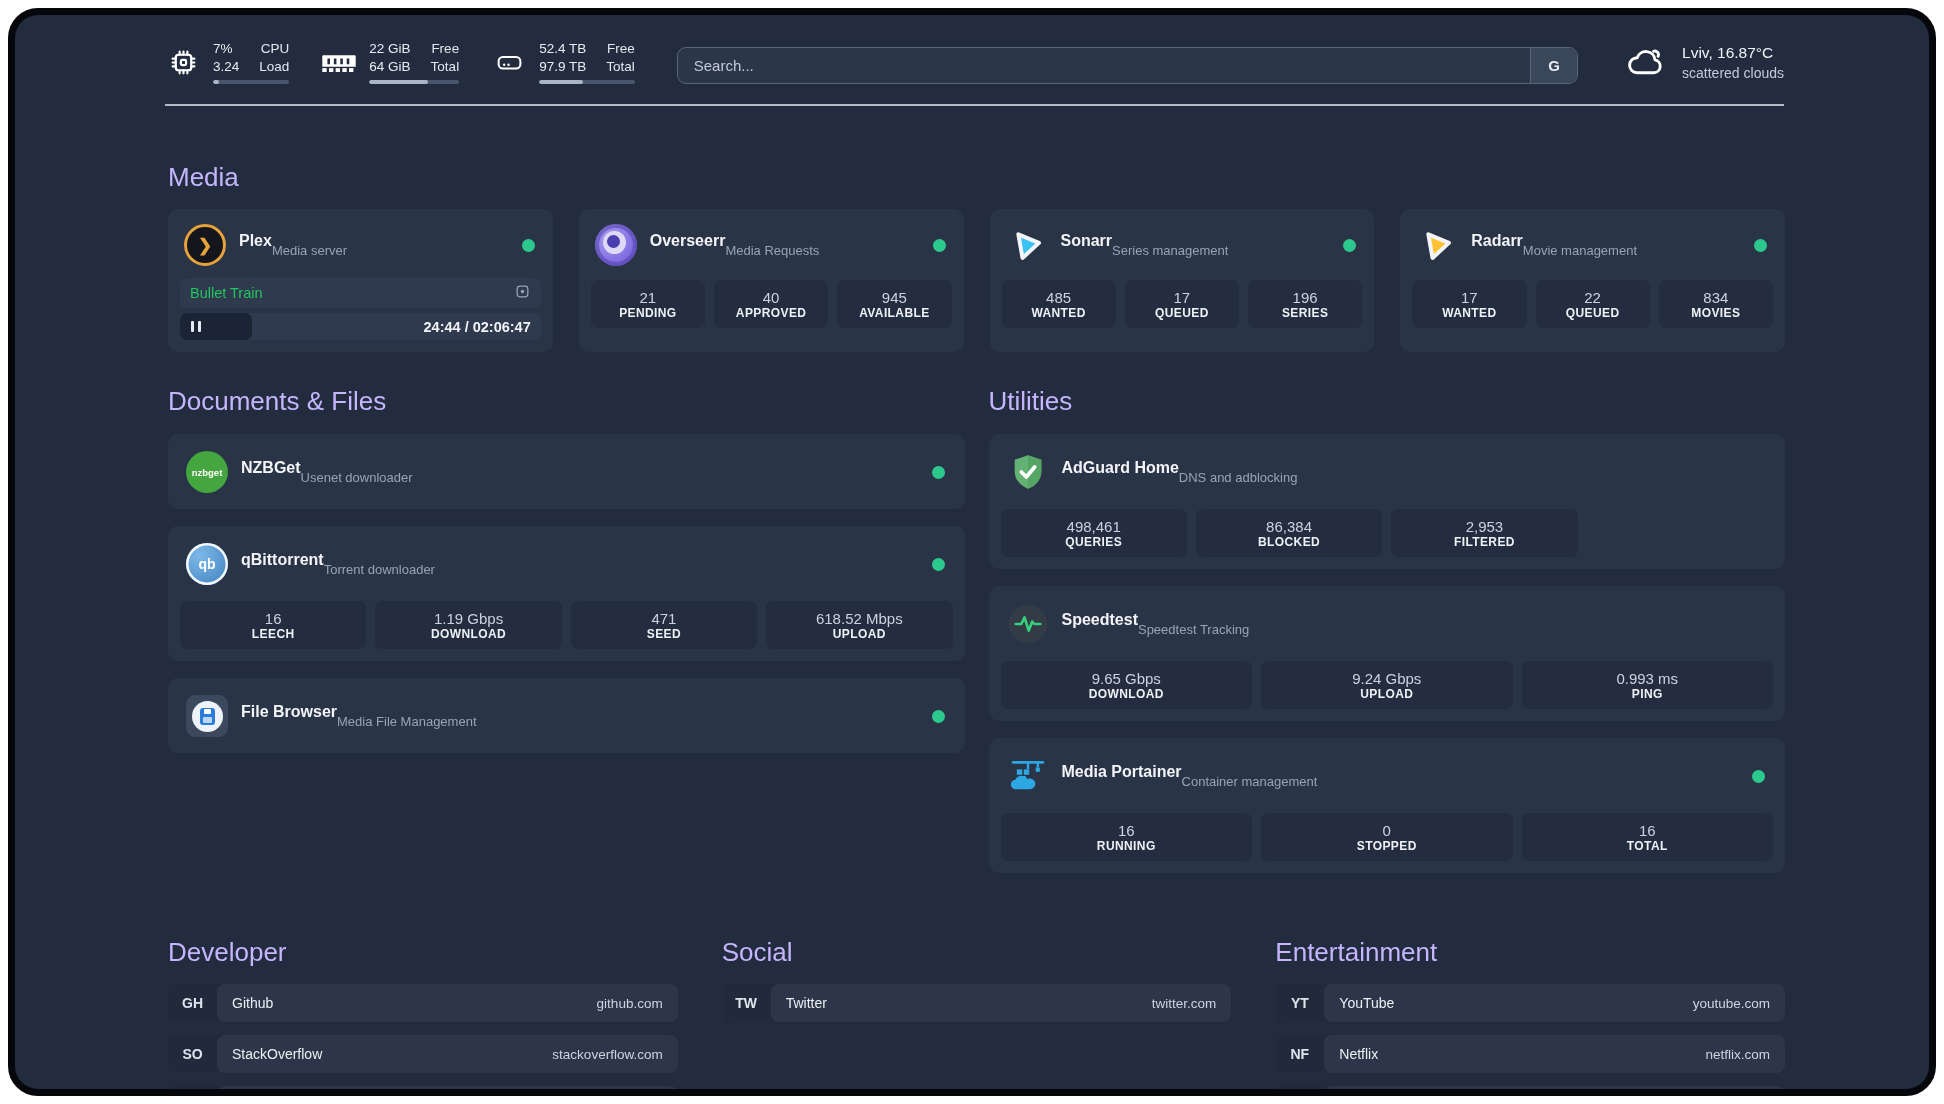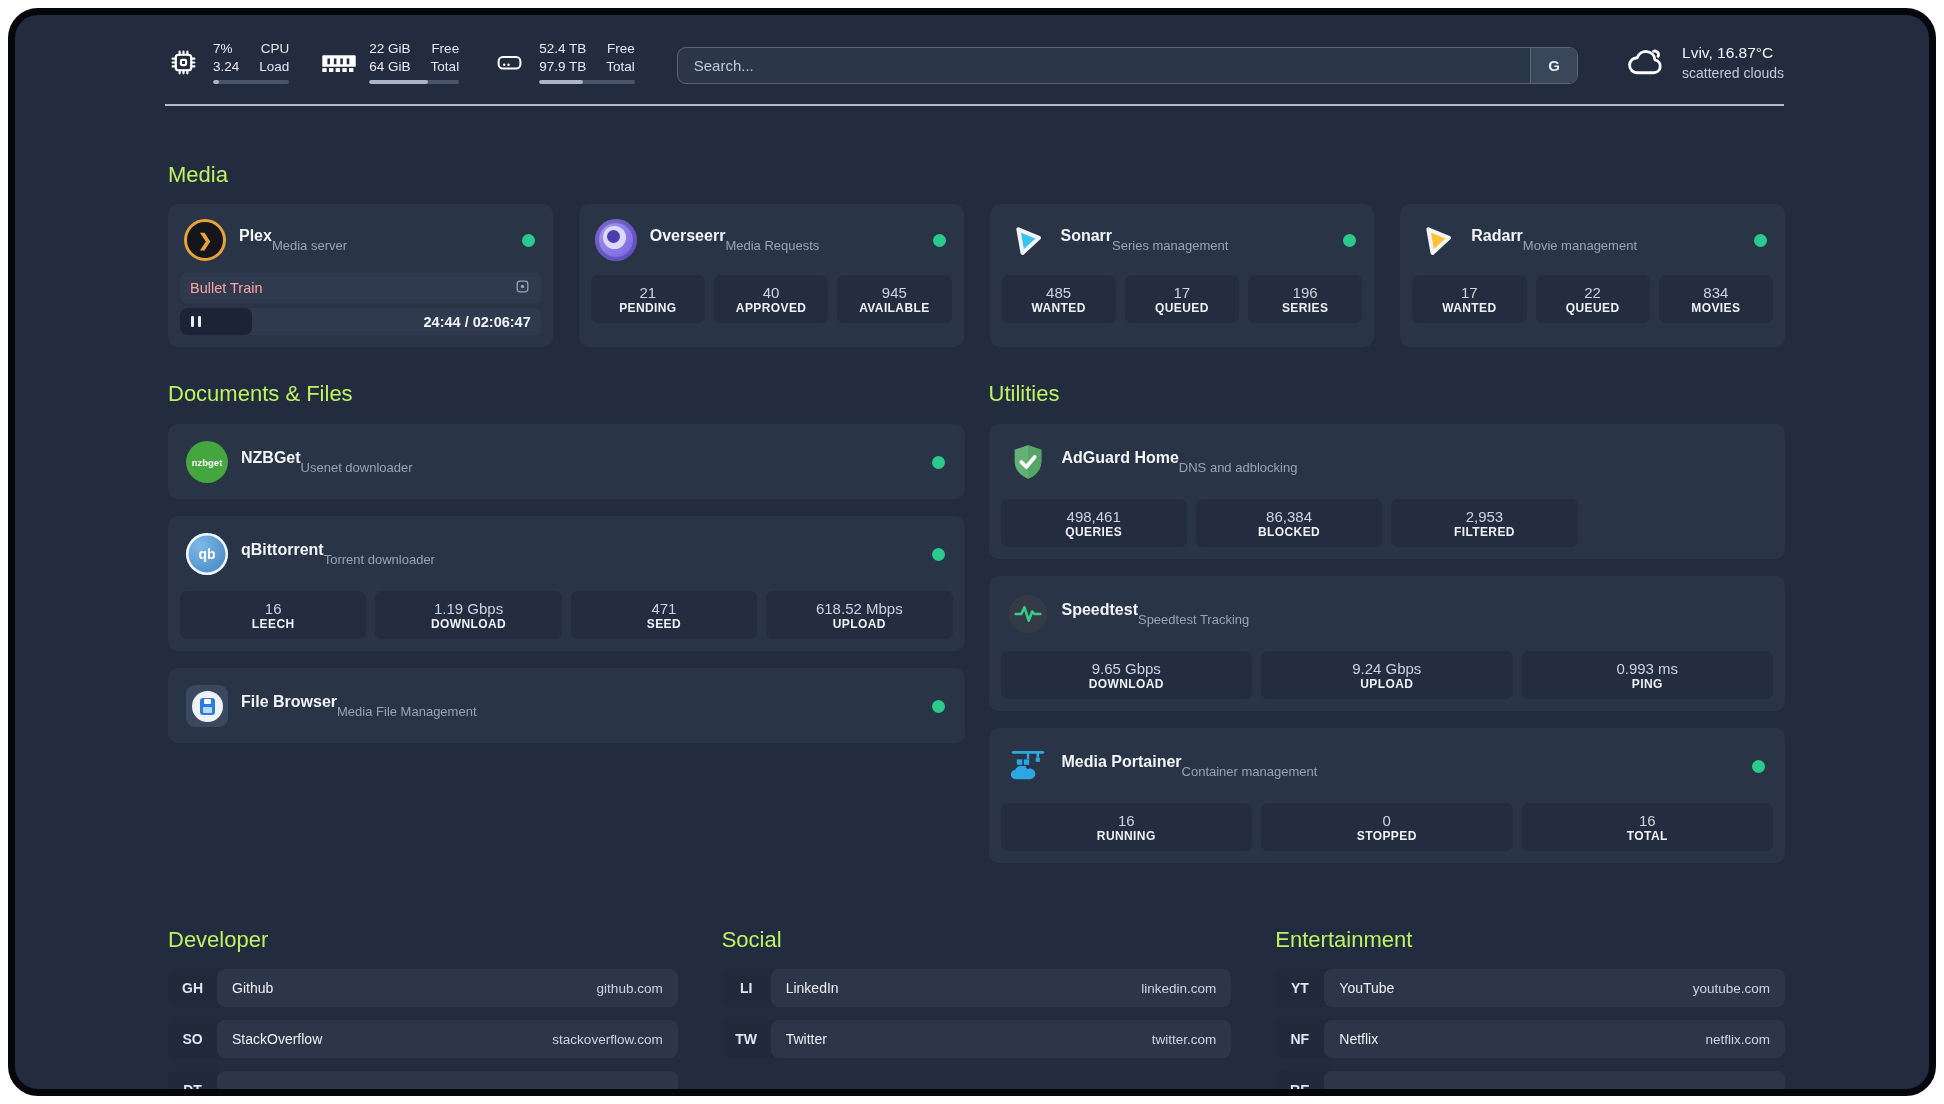--- a/index.html
+++ b/index.html
@@ -32,42 +32,42 @@
               color:#e8ecf2;font-size:15px;font-weight:700;cursor:pointer;font-family:"Liberation Sans",sans-serif;}
 
   .weather{display:flex;align-items:center;gap:14px;}
   .weather-loc{font-size:15.5px;color:#f0f3f7;}
   .weather-cond{font-size:14px;color:#c2cad7;margin-top:3px;}
 
   .divider{margin:20px 145px 0 150px;border:none;border-top:2px solid rgba(206,213,224,.85);}
 
   
   .main{padding:0 144px 0 153px;}
-  .section-title{font-size:22px;font-weight:500;color:#bef264;margin:0 0 16px 0;}
+  .section-title{font-size:26px;font-weight:500;color:#c4b5fd;margin:0 0 16px 0;}
   .media-section{margin-top:56px;}
   .media-grid{display:grid;grid-template-columns:repeat(4,1fr);gap:26px;}
 
   .card{background:var(--card);border-radius:10px;padding:11px 12px 12px;}
   .card-head{display:flex;align-items:center;gap:13px;padding:4px 6px 2px 4px;}
   .app-text{display:flex;flex-direction:row;}
   .app-name{font-size:16px;font-weight:700;color:#f2f4f7;}
   .app-desc{font-size:13px;color:#99a3b5;margin-top:11px;}
   .dot{width:13px;height:13px;border-radius:50%;background:var(--green);margin-left:auto;flex:0 0 auto;}
 
   .tiles{display:grid;gap:9px;margin-top:12px;}
   .cols3{grid-template-columns:repeat(3,1fr);}
   .cols4{grid-template-columns:repeat(4,1fr);}
   .tile{background:var(--tile);border-radius:7px;text-align:center;padding:9px 4px 8px;}
   .tile-value{font-size:15px;color:#ccd3de;}
   .tile-label{font-size:12px;font-weight:700;color:#eef1f6;letter-spacing:.4px;margin-top:0;}
 
   
   .player{margin-top:10px;}
   .player-row1{display:flex;justify-content:space-between;align-items:center;background:#2f3a4e;
-               border-radius:7px;padding:5px 10px;font-size:14.5px;color:#fca5a5;}
+               border-radius:7px;padding:5px 10px;font-size:14.5px;color:#22c55e;}
   .player-bar{position:relative;height:27px;background:#2f3a4e;border-radius:7px;margin-top:5px;
               overflow:hidden;display:flex;align-items:center;}
   .player-fill{position:absolute;left:0;top:0;bottom:0;background:var(--tile-dark);border-radius:7px;
                display:flex;align-items:center;padding-left:11px;}
   .pause{display:flex;gap:3.5px;}
   .pause span{display:block;width:3.2px;height:11px;background:#e6eaf1;border-radius:1px;}
   .player-time{margin-left:auto;font-weight:700;font-size:14.5px;color:#f2f4f7;padding-right:10px;position:relative;}
 
   
   .two-col{display:grid;grid-template-columns:1fr 1fr;gap:0 24px;margin-top:34px;}
@@ -518,27 +518,20 @@
           <span class="link-body">
             
             
           </span>
         </div>
       </div>
 
       <div class="links-col">
         <h2 class="section-title">Social</h2>
         <div class="link-row">
-          <span class="link-tag">LI</span>
-          <span class="link-body">
-            <span class="link-name">LinkedIn</span>
-            <span class="link-url">linkedin.com</span>
-          </span>
-        </div>
-        <div class="link-row">
           <span class="link-tag">TW</span>
           <span class="link-body">
             <span class="link-name">Twitter</span>
             <span class="link-url">twitter.com</span>
           </span>
         </div>
       </div>
 
       <div class="links-col">
         <h2 class="section-title">Entertainment</h2>

